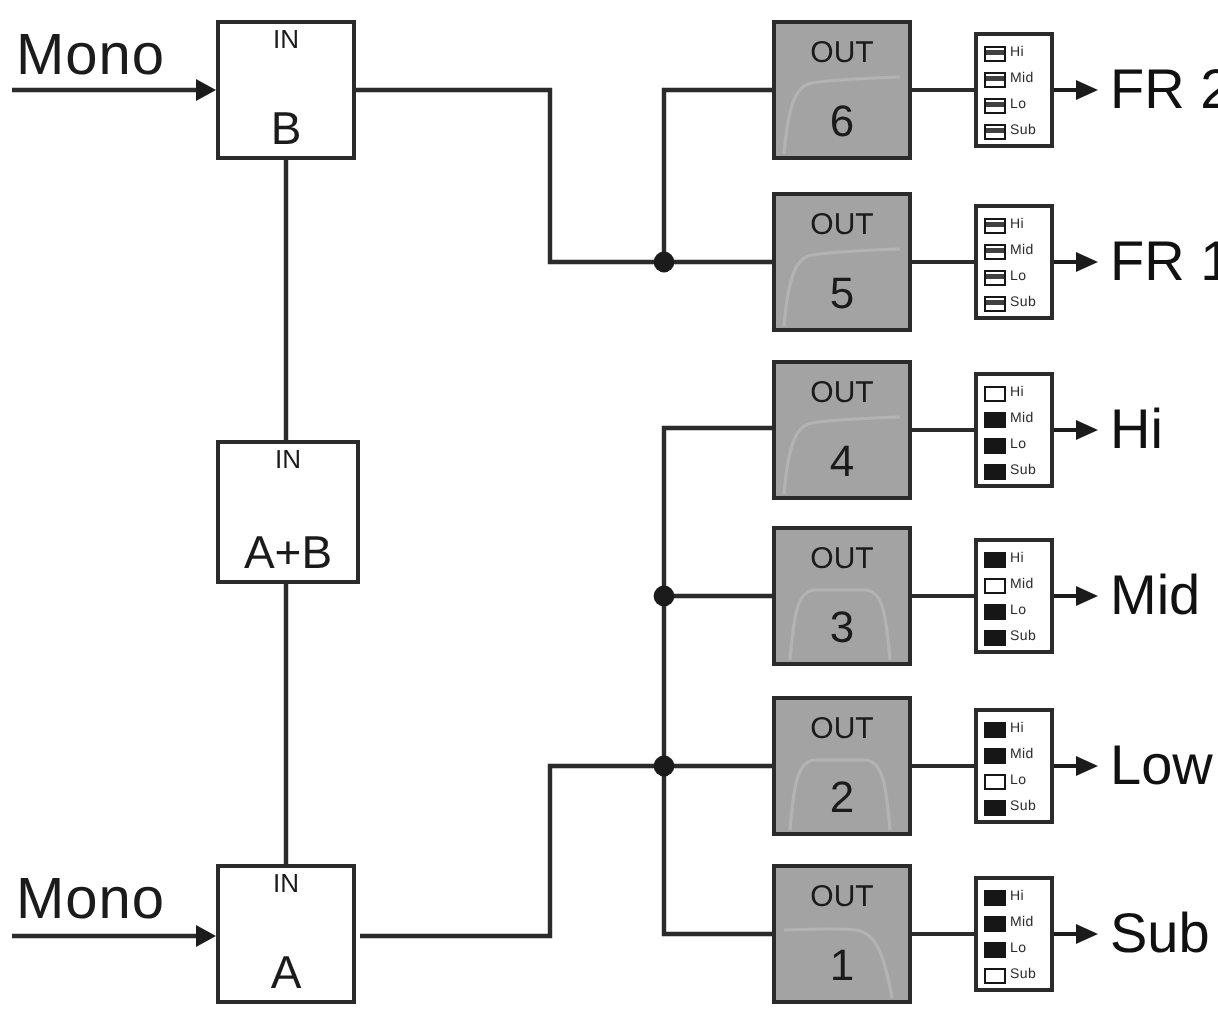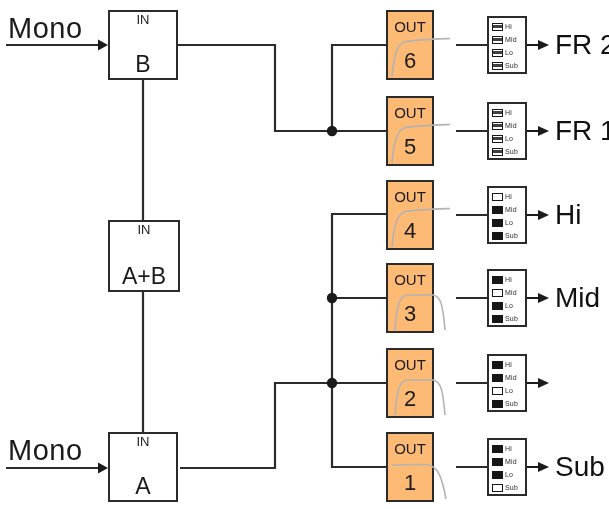--- a/index.html
+++ b/index.html
@@ -17,21 +17,21 @@
     align-items:center;justify-content:space-between;gap:1px;
   }
   .in-box .in-small{font-size:13px;color:#1b1b1b;}
   .in-box .in-big{font-size:23px;color:#1b1b1b;}
   .in-b{top:10px;}
   .in-ab{top:220px;width:72px;height:72px;}
   .in-a{top:432px;}
   
   .row{position:absolute;left:386px;width:223px;height:70px;}
   .out-box{
-    position:absolute;left:0;top:0;width:48px;height:70px;background:#fdba74;
+    position:absolute;left:0;top:0;width:70px;height:70px;background:#a3a3a3;
     border:2px solid #2b2b2b;box-sizing:border-box;
   }
   .out-label{position:absolute;top:6px;left:0;width:100%;text-align:center;font-size:15px;color:#1b1b1b;}
   .out-num{position:absolute;top:36px;left:0;width:100%;text-align:center;font-size:22px;color:#1b1b1b;}
   .curve-svg{position:absolute;left:2px;top:24px;width:62px;height:42px;overflow:visible;}
   .conn{position:absolute;left:70px;top:34px;width:31px;height:2.2px;background:#2b2b2b;}
   .ind{
     position:absolute;left:101px;top:6px;width:40px;height:58px;background:#fff;
     border:2px solid #2b2b2b;box-sizing:border-box;
   }
@@ -243,20 +243,21 @@
           <div class="sq sq-open"></div>
           <div class="band-name">Lo</div>
         </div>
         <div class="band-row">
           <div class="sq sq-filled"></div>
           <div class="band-name">Sub</div>
         </div>
       </div>
       <div class="arrow-line"></div>
       <div class="arrow-head"></div>
+      <div class="dest-label">Low</div>
     </div>
       <div class="row" style="top: 432px;">
       <div class="out-box">
         <div class="out-label">OUT</div>
         <svg class="curve-svg" viewBox="0 0 62 42" preserveAspectRatio="none">
           <path d="M2,7 C18,6.5 30,6 38,7 C48,8.5 52,19 56,41" fill="none" stroke="#b3b3b3" stroke-width="1.6"></path>
         </svg>
         <div class="out-num">1</div>
       </div>
       <div class="conn"></div>

